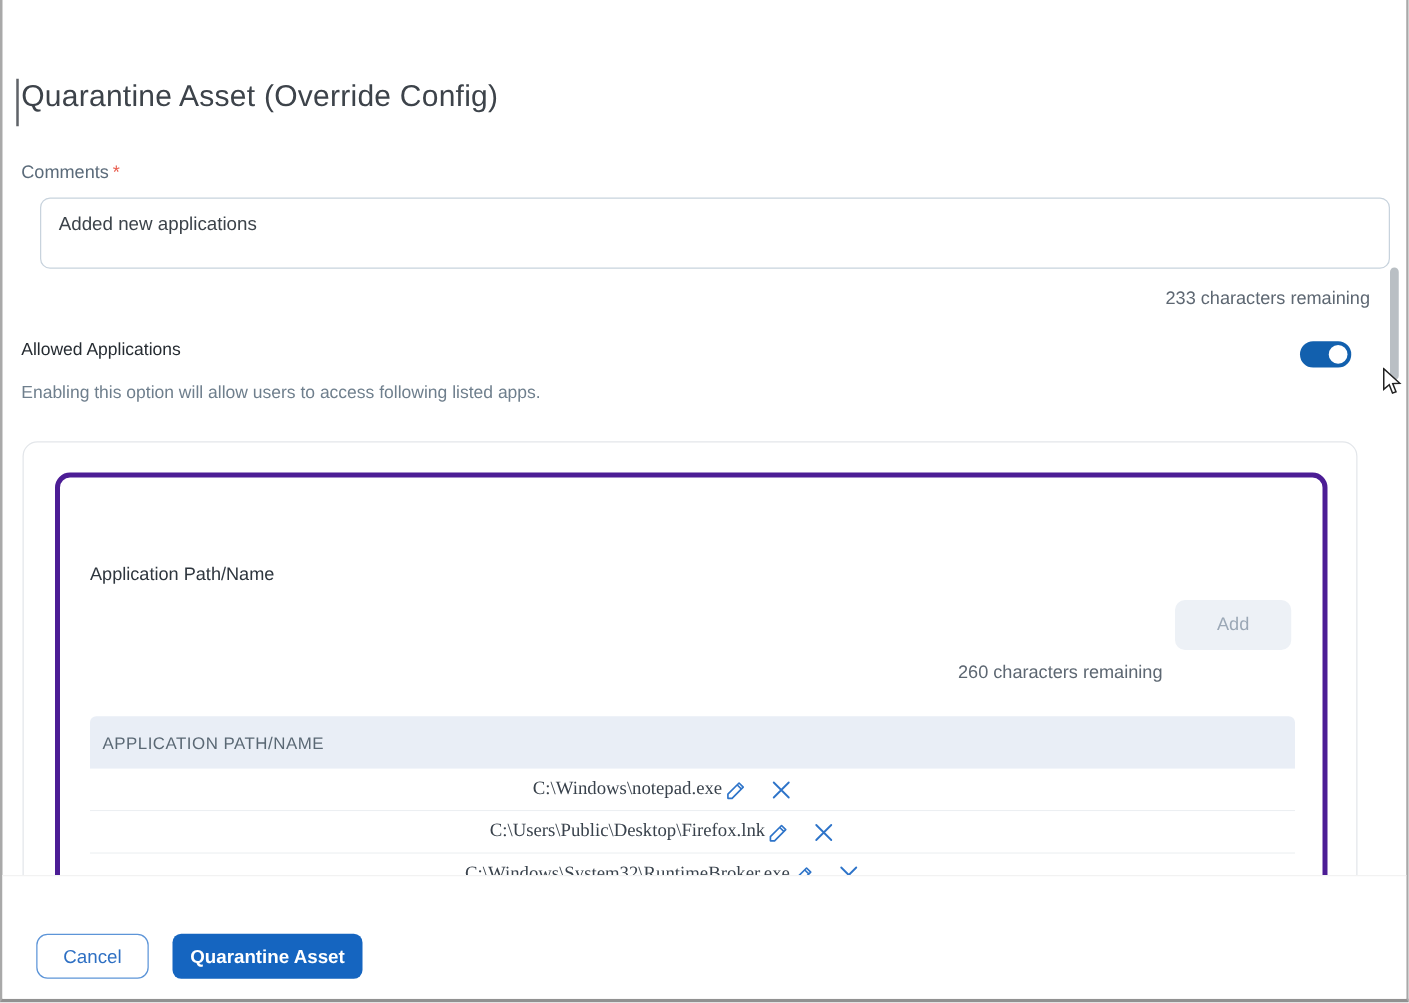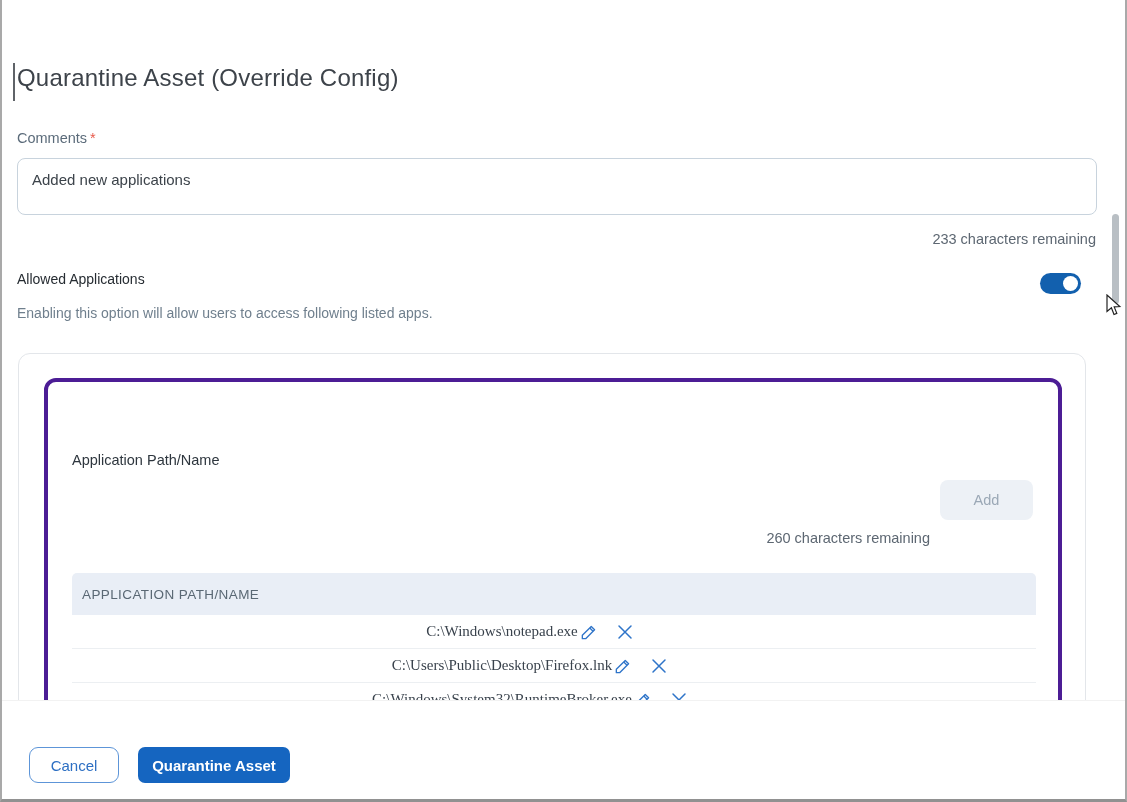--- a/index.html
+++ b/index.html
@@ -31,21 +31,21 @@
     position: absolute; left: 15px; top: 22px;
     font-size: 24px; font-weight: 400; color: #3d434a;
     letter-spacing: 0.2px;
   }
   .field-label {
     position: absolute; left: 15px; top: 88px;
     font-size: 14.5px; color: #5b6b7a;
   }
   .req { color: #e8594a; margin-left: 3px; }
   .comments-box {
-    position: absolute; left: 15px; top: 116px;
+    position: absolute; left: 30px; top: 116px;
     width: 1080px; height: 57px;
     border: 1px solid #c8d3dd; border-radius: 8px;
     background: #ffffff; resize: none; outline: none;
     font-family: "Liberation Sans", "DejaVu Sans", sans-serif;
     font-size: 15px; color: #3c434a;
     padding: 11px 14px; line-height: 1.3;
   }
   .remaining-1 {
     position: absolute; right: 29px; top: 189px;
     font-size: 14.5px; color: #5d6772;

